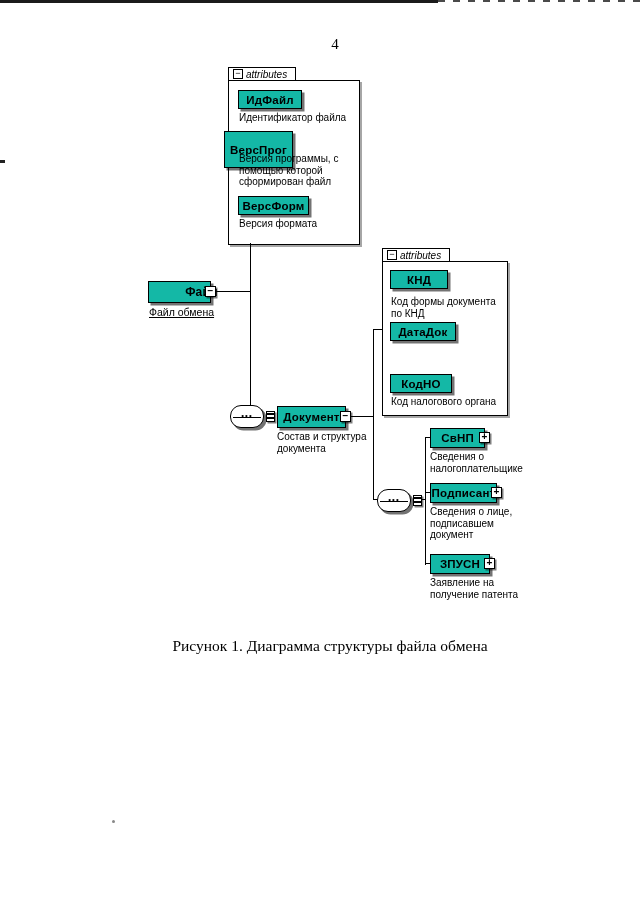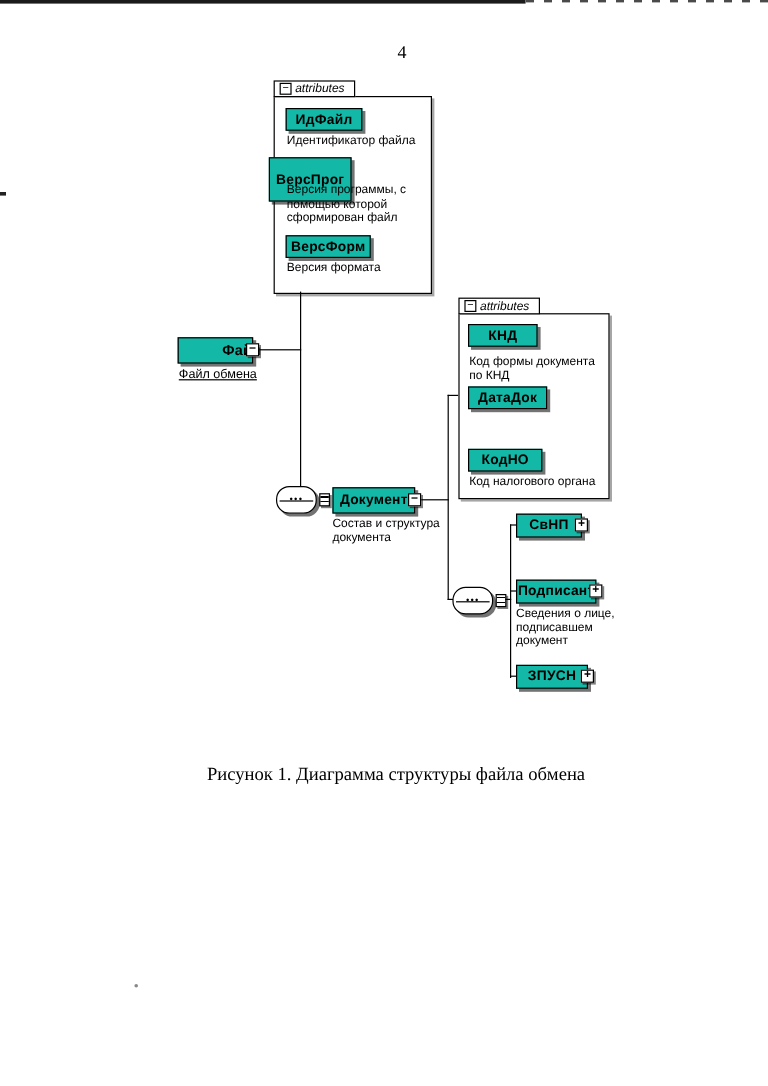--- a/index.html
+++ b/index.html
@@ -127,24 +127,26 @@
   </div>
   <div class="abs handle" style="left:413px; top:495px;"></div>
   <div class="abs hline" style="left:421px; top:499px; width:5px;"></div>
   <div class="abs vline" style="left:425px; top:437px; height:128px;"></div>
   <div class="abs hline" style="left:425px; top:437px; width:6px;"></div>
   <div class="abs hline" style="left:425px; top:492px; width:6px;"></div>
   <div class="abs hline" style="left:425px; top:563px; width:6px;"></div>
 
   <div class="abs name-box" style="left:430px; top:428px; width:55px; height:20px;">СвНП</div>
   <div class="abs expander" style="left:479px; top:432px;">+</div>
+  <div class="abs desc" style="left:430px; top:451px; width:102px;">Сведения о налогоплательщике</div>
 
   <div class="abs name-box" style="left:430px; top:483px; width:67px; height:20px;">Подписант</div>
   <div class="abs expander" style="left:491px; top:487px;">+</div>
   <div class="abs desc" style="left:430px; top:506px; width:88px;">Сведения о лице, подписавшем документ</div>
 
   <div class="abs name-box" style="left:430px; top:554px; width:60px; height:20px;">ЗПУСН</div>
   <div class="abs expander" style="left:484px; top:558px;">+</div>
+  <div class="abs desc" style="left:430px; top:577px; width:108px;">Заявление на получение патента</div>
 
   <div class="abs caption">Рисунок 1. Диаграмма структуры файла обмена</div>
 
 
 </div>
 
 </body></html>

